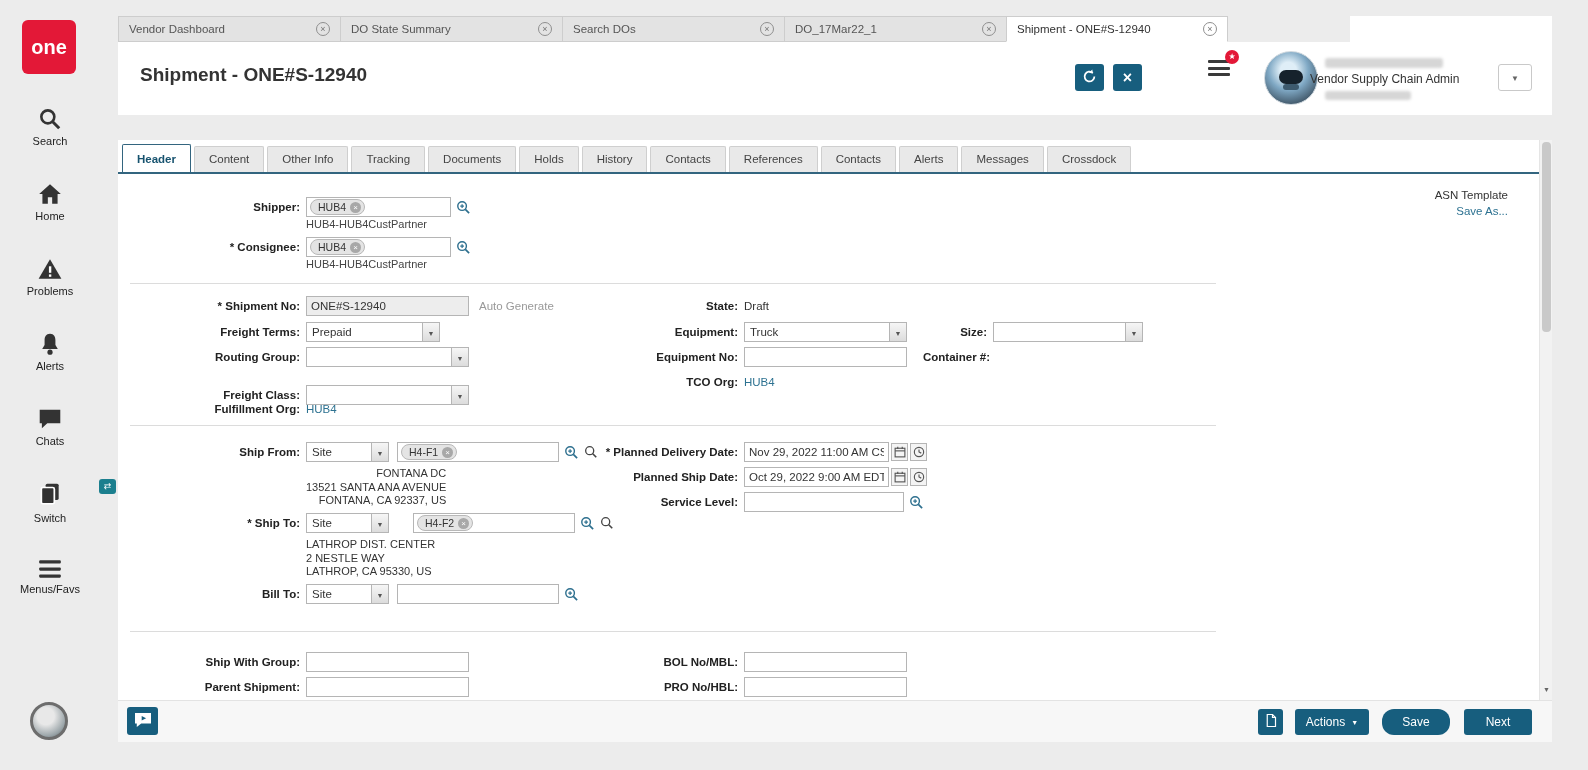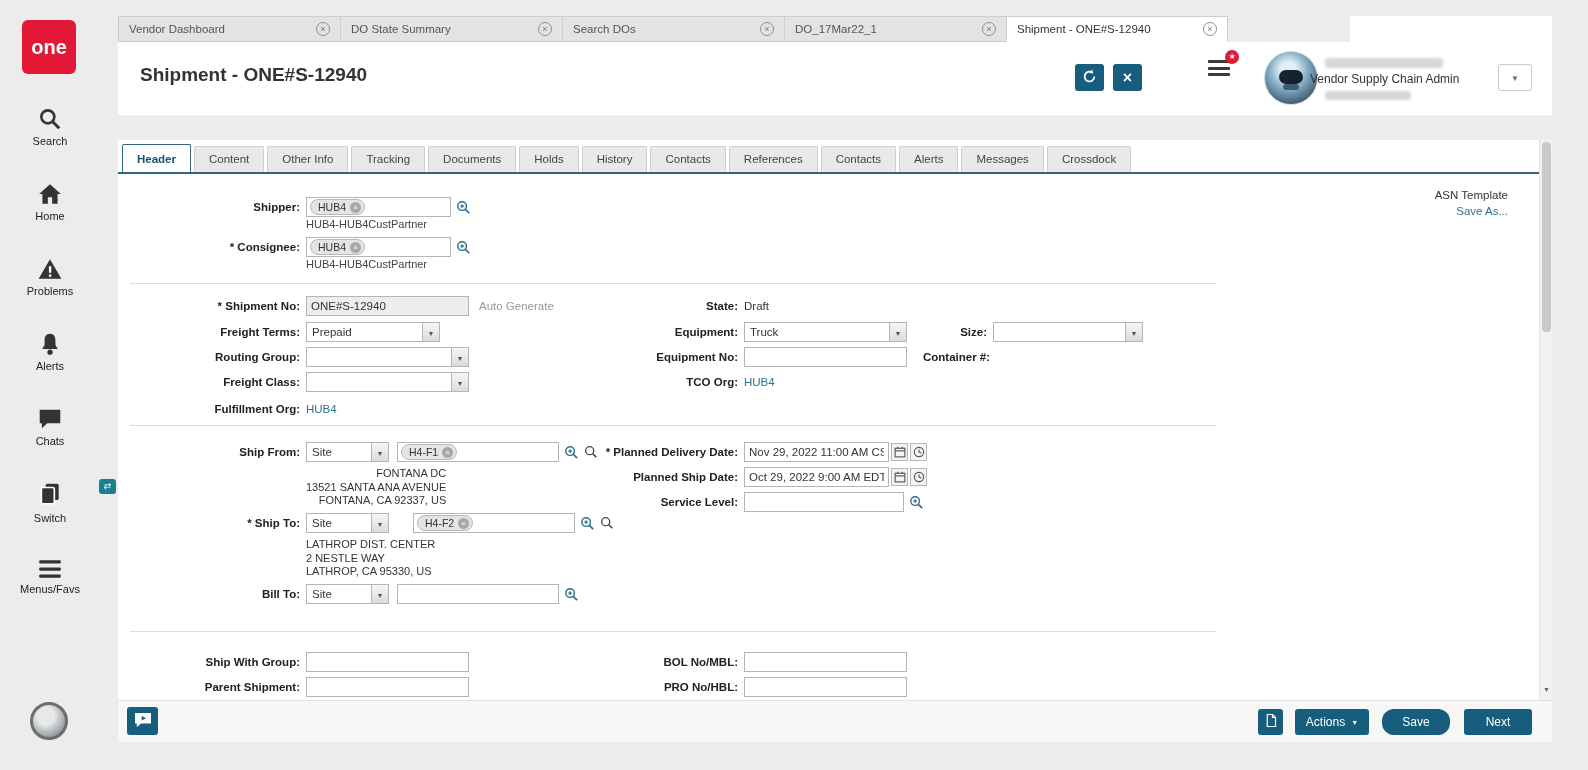--- a/index.html
+++ b/index.html
@@ -329,21 +329,21 @@
           <span></span>
           <span class="arrow"></span>
         </span>
     </div>
     <div class="row" style="left:380px; top:172px;">
       <span class="lbl r">Equipment No:</span>
       <input class="input" style="width: 163px;" value="">
       <span class="lbl" style="margin-left:16px;">Container #:</span>
     </div>
 
-    <div class="row" style="left:12px; top:197px;">
+    <div class="row" style="left:12px; top:210px;">
       <span class="lbl l">Freight Class:</span>
       <span class="combo" style="width:163px;">
           <span></span>
           <span class="arrow"></span>
         </span>
     </div>
     <div class="row" style="left:380px; top:197px;">
       <span class="lbl r">TCO Org:</span>
       <span class="link">HUB4</span>
     </div>

